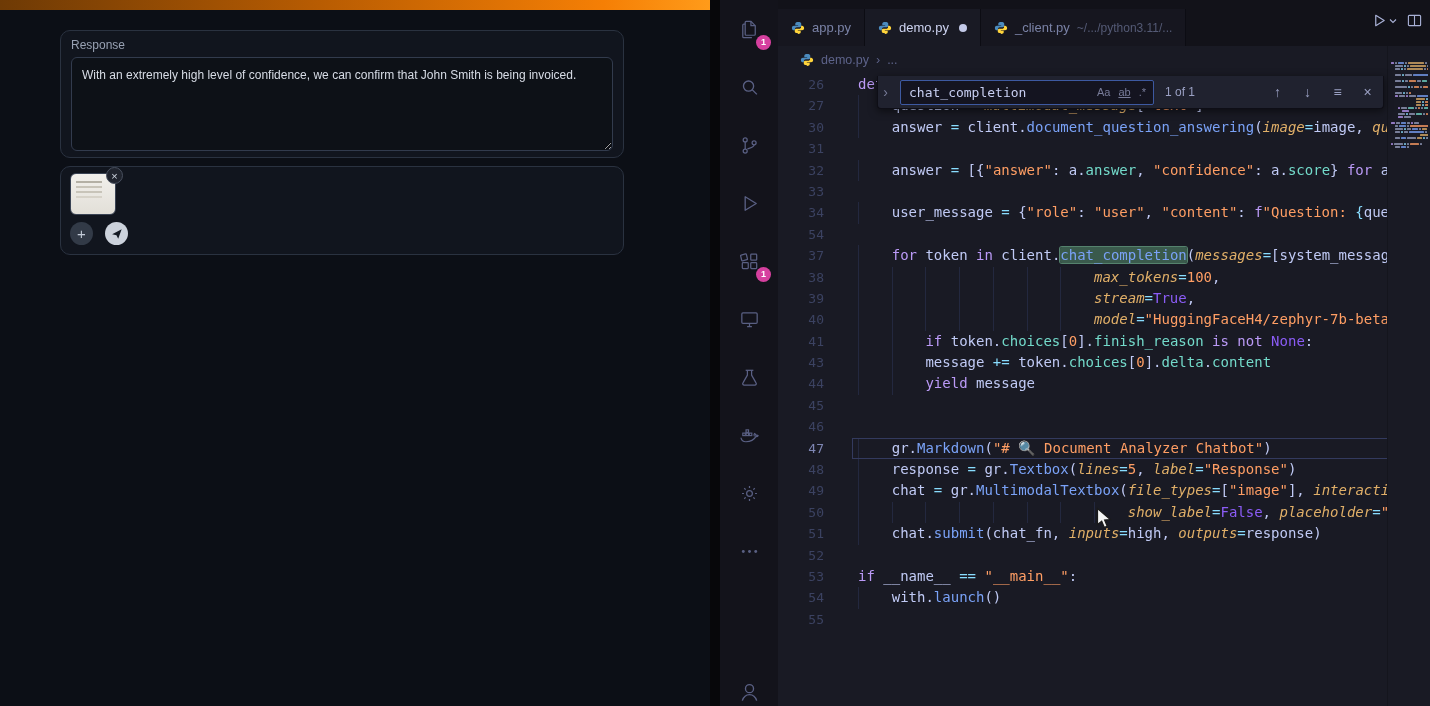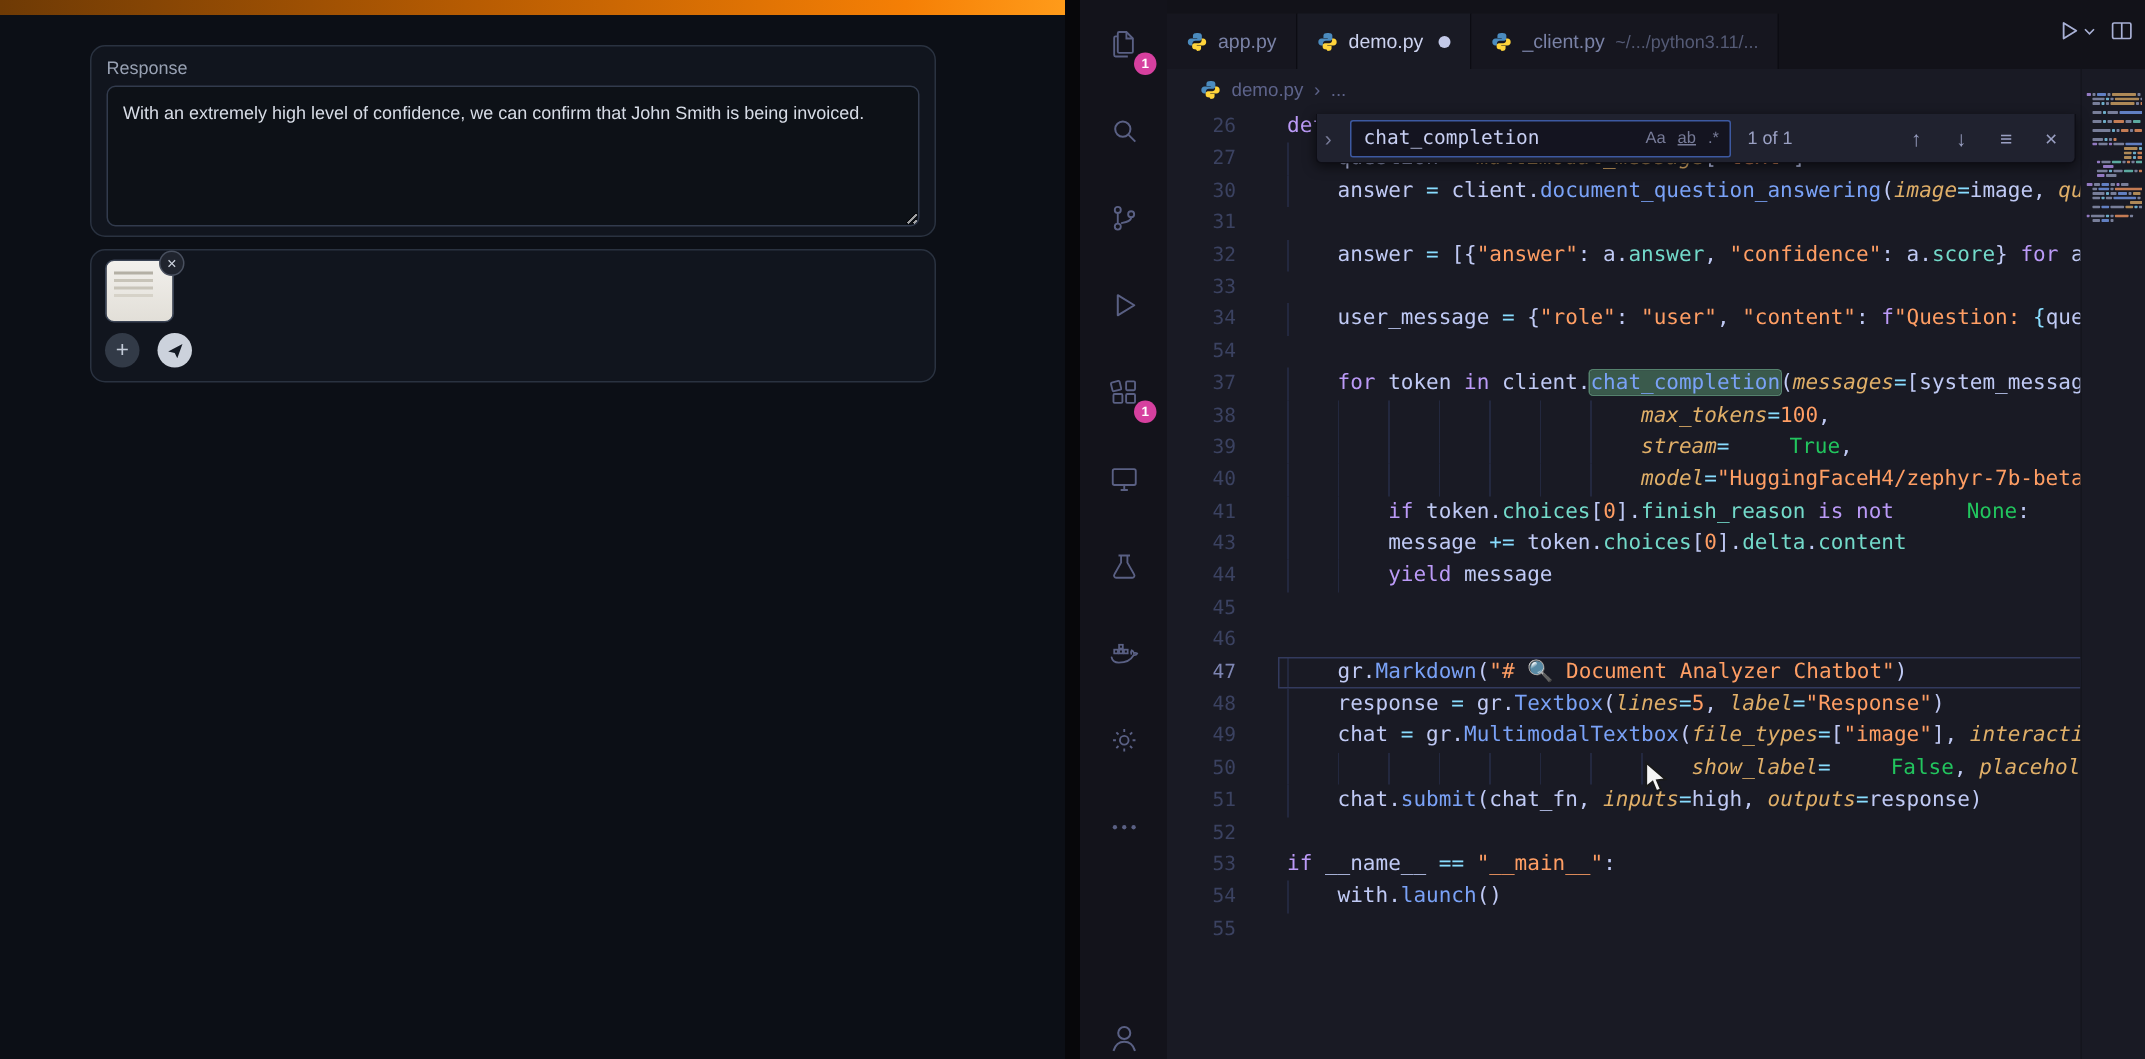--- a/index.html
+++ b/index.html
@@ -45,21 +45,21 @@
   .bc-seg{cursor:pointer;}
 
   .codes{position:absolute;left:0;top:28px;right:42px;bottom:0;overflow:hidden;}
   .code-row{display:flex;height:21.4px;position:relative;}
   .ln{width:62px;text-align:right;padding-right:16px;box-sizing:border-box;color:#3b4261;font:13px/21.4px "DejaVu Sans Mono",monospace;flex:none;}
   .code-row.current .ln{color:#7e86b3;}
   .cl{margin:0;padding-left:18px;font:14px/21.4px "DejaVu Sans Mono",monospace;color:#c0caf5;white-space:pre;}
   .ws{display:inline-block;height:21.4px;vertical-align:top;background:repeating-linear-gradient(90deg,#23283f 0,#23283f 1px,transparent 1px,transparent 4ch);}
   .code-row.current::after{content:"";position:absolute;left:74px;right:0;top:0;bottom:0;border:1px solid #333a5e;pointer-events:none;}
   .tk-k{color:#bb9af7;} .tk-f{color:#7aa2f7;} .tk-s{color:#ff9e64;} .tk-p{color:#e0af68;font-style:italic;}
-  .tk-d{color:#c0caf5;} .tk-pr{color:#73daca;} .tk-n{color:#ff9e64;} .tk-o{color:#89ddff;} .tk-c{color:#22c55e;margin-left:40px;}
+  .tk-d{color:#c0caf5;} .tk-pr{color:#73daca;} .tk-n{color:#ff9e64;} .tk-o{color:#89ddff;} .tk-c{color:#8b5cf6;}
   .tk-m{background:#3a5a4c;box-shadow:0 0 0 1px #55826d;border-radius:2px;}
 
   .find{position:absolute;top:30px;left:99px;width:507px;height:33px;background:#20222f;border:1px solid #0e0e16;border-top:none;border-radius:0 0 4px 4px;box-shadow:0 2px 8px rgba(0,0,0,.55);display:flex;align-items:center;gap:7px;padding-right:4px;z-index:6;box-sizing:border-box;}
   .find-grip{width:15px;align-self:stretch;display:flex;align-items:center;justify-content:center;color:#787c99;font-size:14px;cursor:pointer;}
   .find-field{display:flex;align-items:center;height:25px;background:#141420;border:1px solid #3d59a1;border-radius:2px;padding:0 4px 0 8px;width:254px;box-sizing:border-box;cursor:text;}
   .find-query{font:13px "DejaVu Sans Mono",monospace;color:#c8cff2;flex:1;}
   .find-opt{color:#787c99;font-size:11px;padding:2px 3px;margin-left:2px;border-radius:3px;cursor:pointer;}
   .find-opt.u{text-decoration:underline;}
   .find-results{color:#9aa0c3;font-size:12px;white-space:nowrap;margin-left:4px;}
   .find-spacer{flex:1;}

